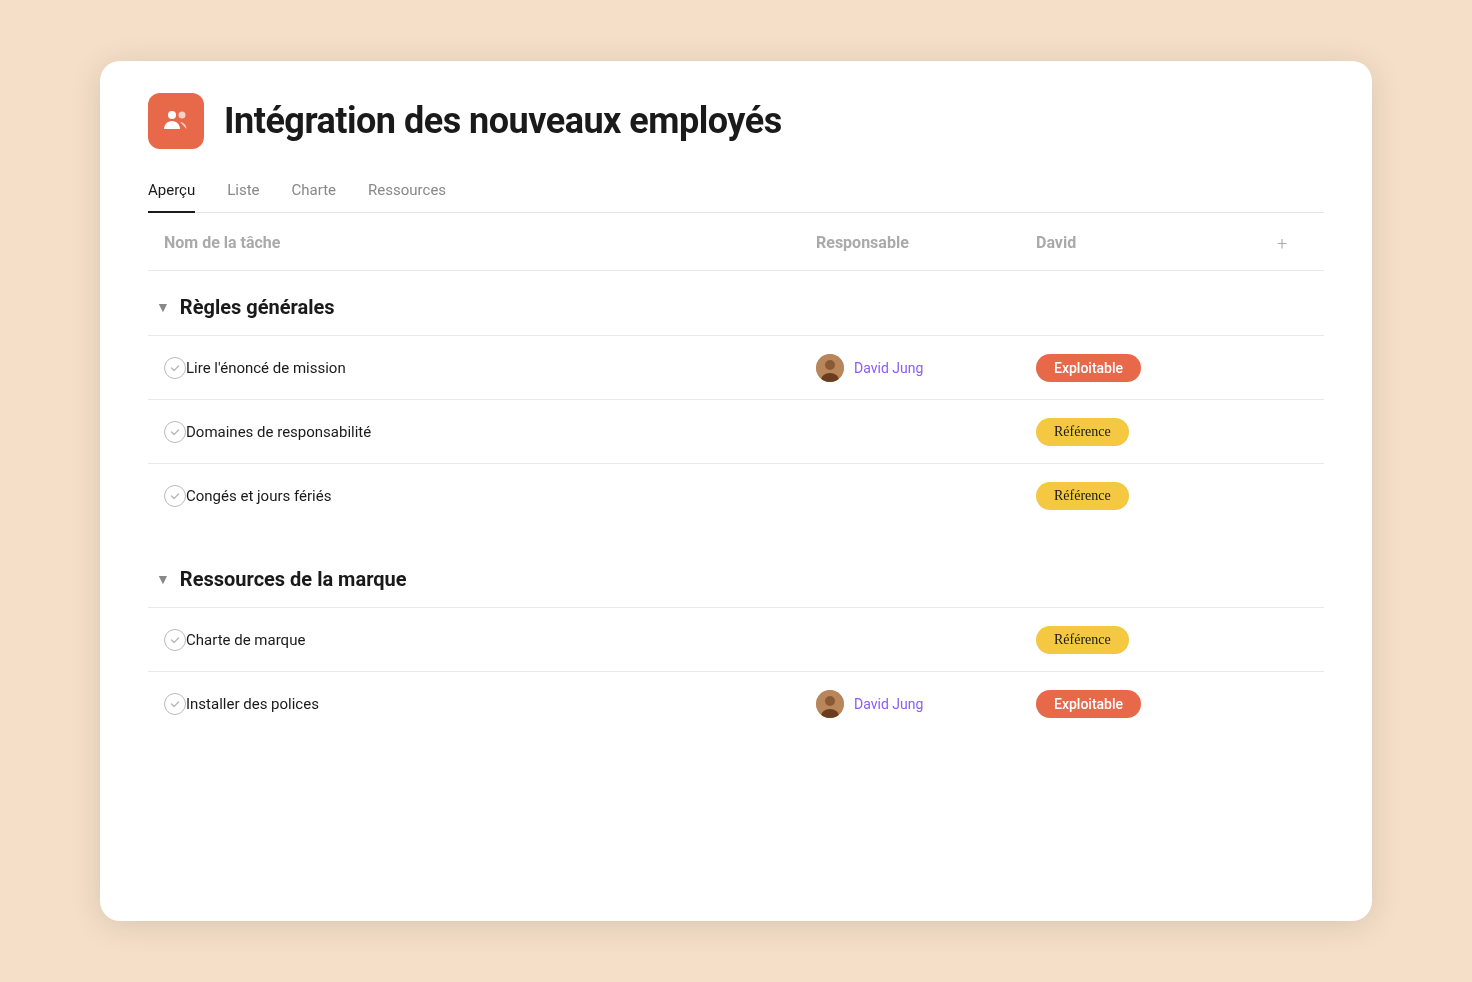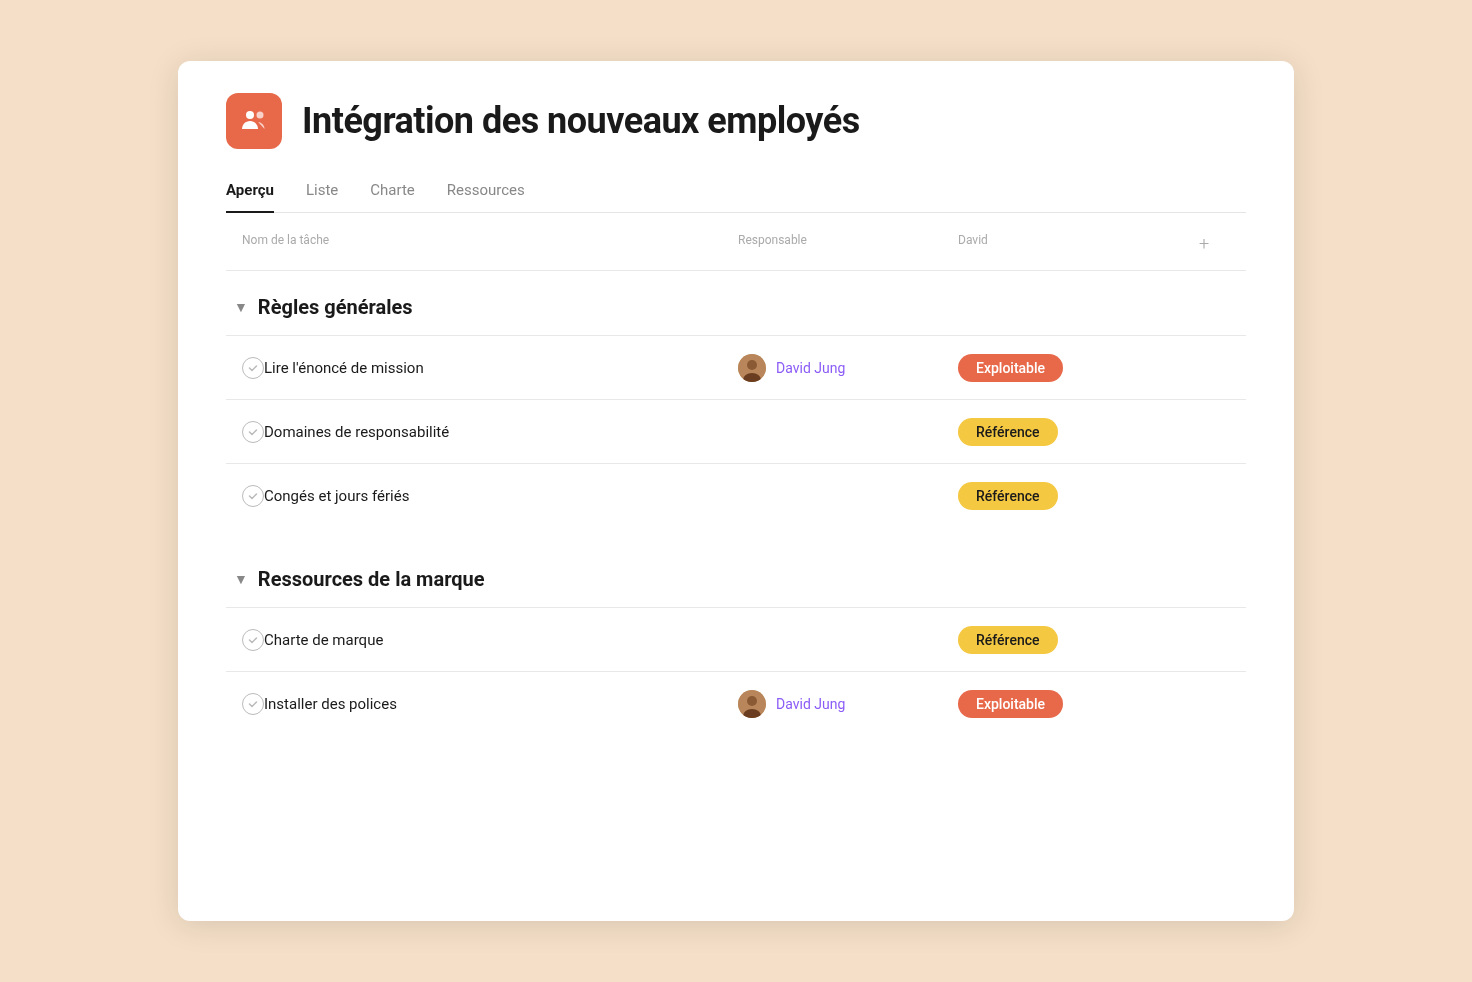--- a/index.html
+++ b/index.html
@@ -12,22 +12,22 @@
       background-color: #f5dfc8;
       display: flex;
       justify-content: center;
       align-items: center;
       min-height: 100vh;
       font-family: -apple-system, BlinkMacSystemFont, 'Segoe UI', Roboto, sans-serif;
     }
 
     .window {
       background: #ffffff;
-      border-radius: 12px;
-      width: 1116px;
+      border-radius: 20px;
+      width: 1272px;
       min-height: 860px;
       box-shadow: 0 4px 32px rgba(0,0,0,0.12);
       overflow: hidden;
       padding-bottom: 25px;
     }
 
     .header {
       padding: 32px 48px 0 48px;
     }
 
@@ -74,39 +74,39 @@
       color: #888;
       cursor: pointer;
       border-bottom: 2px solid transparent;
       margin-bottom: -1px;
       font-weight: 400;
     }
 
     .tab.active {
       color: #1a1a1a;
       border-bottom: 2px solid #1a1a1a;
-      font-weight: 700;
+      font-weight: 400;
     }
 
     .table-container {
       padding: 0 48px;
     }
 
     .table-header {
       display: grid;
       grid-template-columns: 1fr 220px 220px 52px;
       border-bottom: 1px solid #e8e8e8;
       padding: 16px 16px 16px 16px;
       margin-top: 4px;
     }
 
     .table-header-cell {
-      font-size: 12px;
+      font-size: 16px;
       color: #aaa;
-      font-weight: 400;
+      font-weight: 700;
     }
 
     .table-header-cell.add {
       text-align: center;
       color: #aaa;
       font-size: 18px;
       font-weight: 300;
     }
 
     .section-header {
@@ -197,20 +197,21 @@
     }
 
     .badge-exploitable {
       background-color: #e8694a;
       color: white;
     }
 
     .badge-reference {
       background-color: #f5c842;
       color: #1a1a1a;
+      font-family: Liberation Serif, serif;
     }
   </style>
 </head>
 <body>
 
 <div class="window">
   <div class="header">
     <div class="title-row">
       <div class="app-icon">
 

